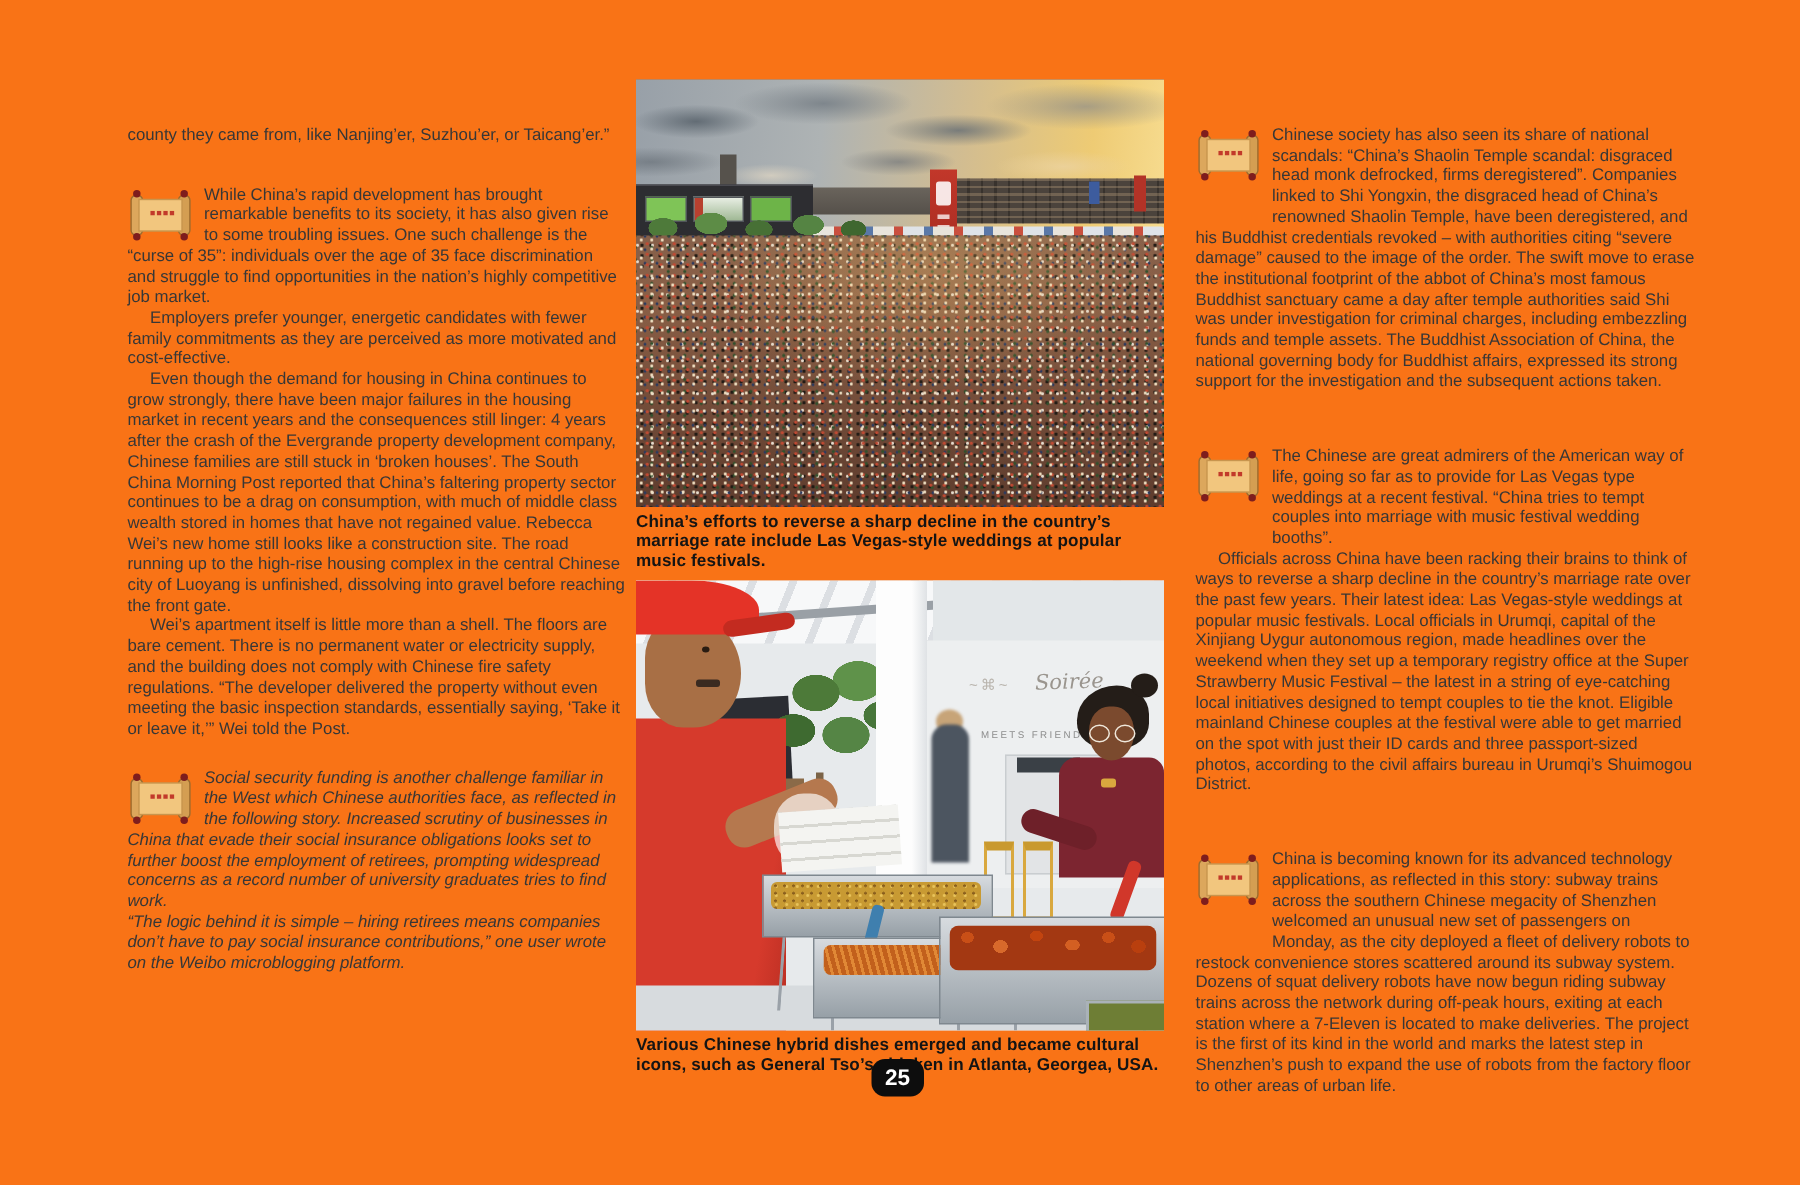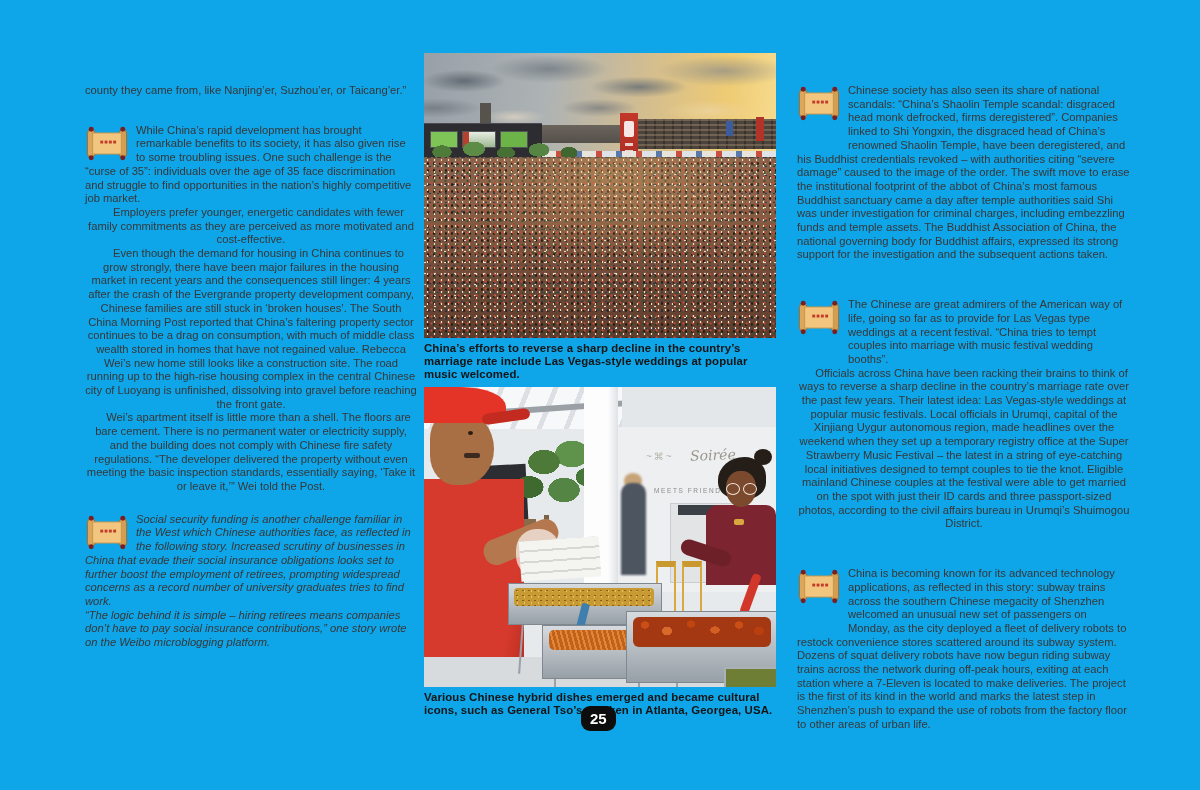--- a/index.html
+++ b/index.html
@@ -1,28 +1,28 @@
 <!DOCTYPE html>
 <html><head>
 <meta charset="utf-8">
 <style>
   html,body{margin:0;padding:0;background:#ffffff;}
-  .page{position:relative;width:1200px;height:790px;background:#0ea5e9;overflow:hidden;
+  .page{position:relative;width:1200px;height:790px;background:#f97316;overflow:hidden;
         font-family:"Liberation Sans",sans-serif;color:#373737;}
   
   .col{position:absolute;top:84px;font-size:11.2px;line-height:13.7px;}
   .colL{left:85px;width:332px;}
   .colR{left:797px;width:334px;}
   .col p{margin:0;}
   .cont{margin-bottom:27px;}
   .section{margin-top:0;}
   .gap1{margin-top:26px;}
   .gap2{margin-top:19px;font-style:italic;}
   .gap3{margin-top:36px;}
-  .ind{text-indent:15px;text-align:center;}
+  .ind{text-indent:15px;}
   .scroll{float:left;width:44px;height:37px;margin:1px 7px 3px 0;}
   .tallwrap .scroll{margin-bottom:17px;}
   
   .figcol{position:absolute;left:424px;top:53px;width:352px;}
   .caption{font-weight:bold;font-size:11.4px;line-height:13.2px;color:#141414;margin:4px 0 0 0;letter-spacing:0.1px;}
   .photo{position:relative;width:352px;overflow:hidden;background:#888;}
   .photo *{position:absolute;}
   .p1{height:285px;}
   .p2{height:300px;margin-top:5px;background:#e7eaec;}
   
@@ -189,21 +189,21 @@
           <circle cx="6.5" cy="34" r="2.6" fill="#7e1d1d"></circle>
         <circle cx="39.5" cy="4" r="2.6" fill="#7e1d1d"></circle>
           <circle cx="39.5" cy="34" r="2.6" fill="#7e1d1d"></circle>
         <rect x="8" y="8" width="30" height="22" fill="#f2c67e" stroke="#c8954e" stroke-width="1"></rect>
         <rect x="16" y="16" width="3" height="3" fill="#c23a2a"></rect>
           <rect x="20.5" y="16" width="3" height="3" fill="#c23a2a"></rect>
         <rect x="25" y="16" width="3" height="3" fill="#c23a2a"></rect>
           <rect x="29.5" y="16" width="3" height="3" fill="#c23a2a"></rect>
       </svg>
       <p>Social security funding is another challenge familiar in the West which Chinese authorities face, as reflected in the following story. Increased scrutiny of businesses in China that evade their social insurance obligations looks set to further boost the employment of retirees, prompting widespread concerns as a record number of university graduates tries to find work.</p>
-      <p>“The logic behind it is simple – hiring retirees means companies don’t have to pay social insurance contributions,” one story wrote on the Weibo microblogging platform.</p>
+      <p>“The logic behind it is simple – hiring retirees means companies don’t have to pay social insurance contributions,” one user wrote on the Weibo microblogging platform.</p>
     </div>
   </div>
 
   <div class="figcol">
 
     <div class="photo p1">
       <div class="sky"></div>
       <div class="cloudlayer"></div>
       <div class="skyline"></div>
       <div class="skyscraper"></div>
@@ -220,21 +220,21 @@
         <div class="leddots"></div>
       </div>
       <div class="tents"></div>
       <div class="trees"></div>
       <div class="crowd">
         <div class="speckle"></div>
         <div class="sunwash"></div>
       </div>
     </div>
 
-    <p class="caption">China’s efforts to reverse a sharp decline in the country’s marriage rate include Las Vegas-style weddings at popular music welcomed.</p>
+    <p class="caption">China’s efforts to reverse a sharp decline in the country’s marriage rate include Las Vegas-style weddings at popular music festivals.</p>
 
     <div class="photo p2">
       <div class="ceiling"></div>
       <div class="ceilslot"></div>
       <div class="balustrade"></div>
       <div class="tv"></div>
       <div class="wood"></div>
       <div class="foliage"></div>
       <div class="trunk"></div>
       <div class="pillar"></div>

